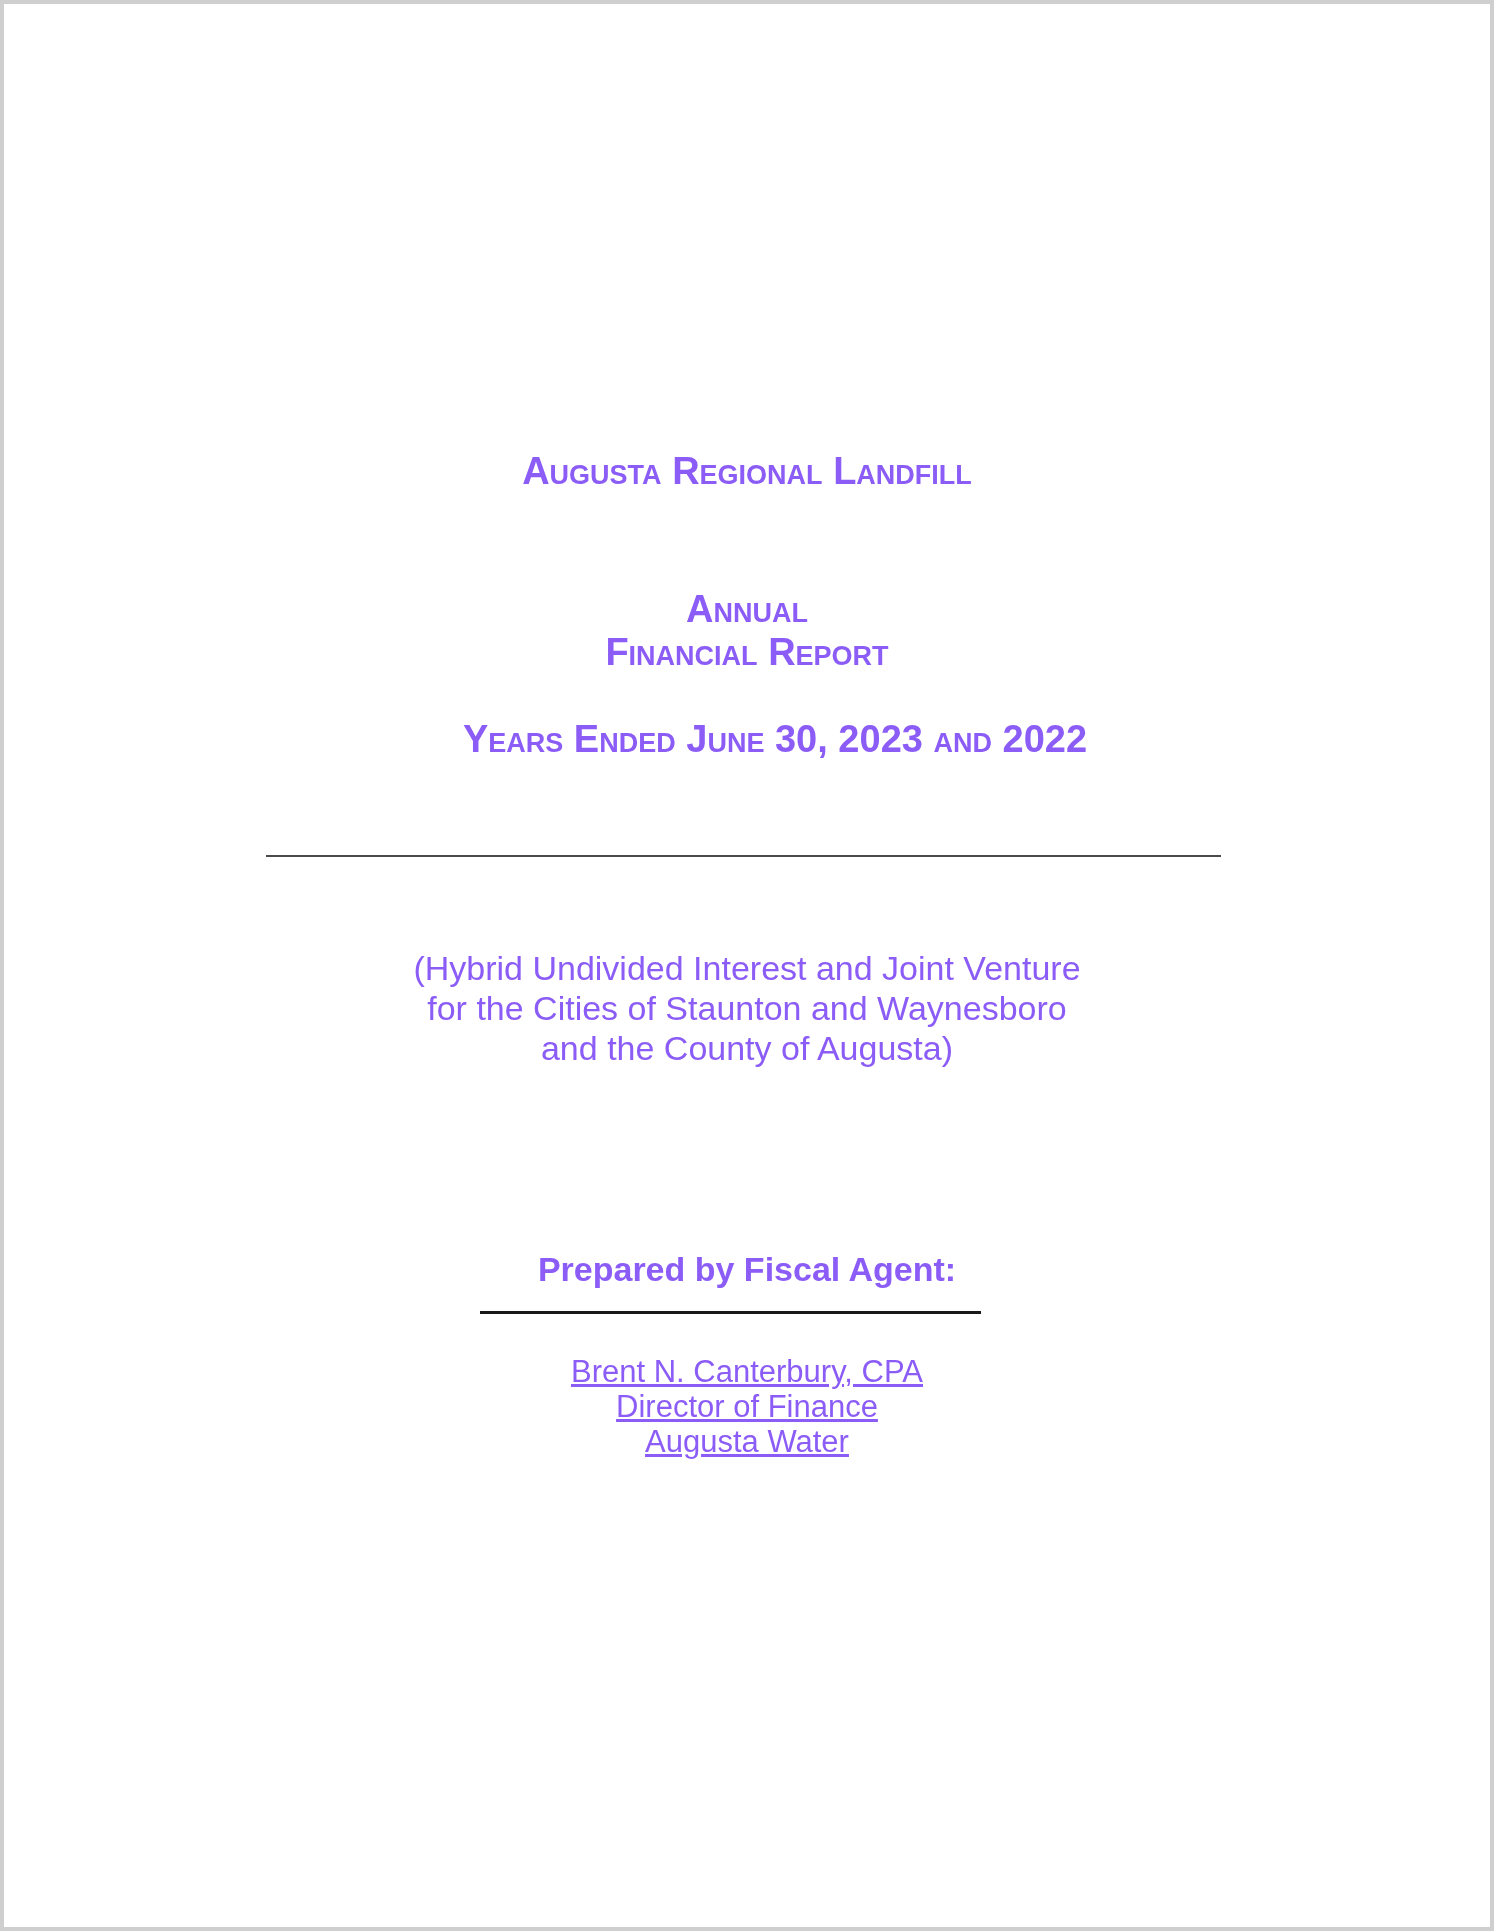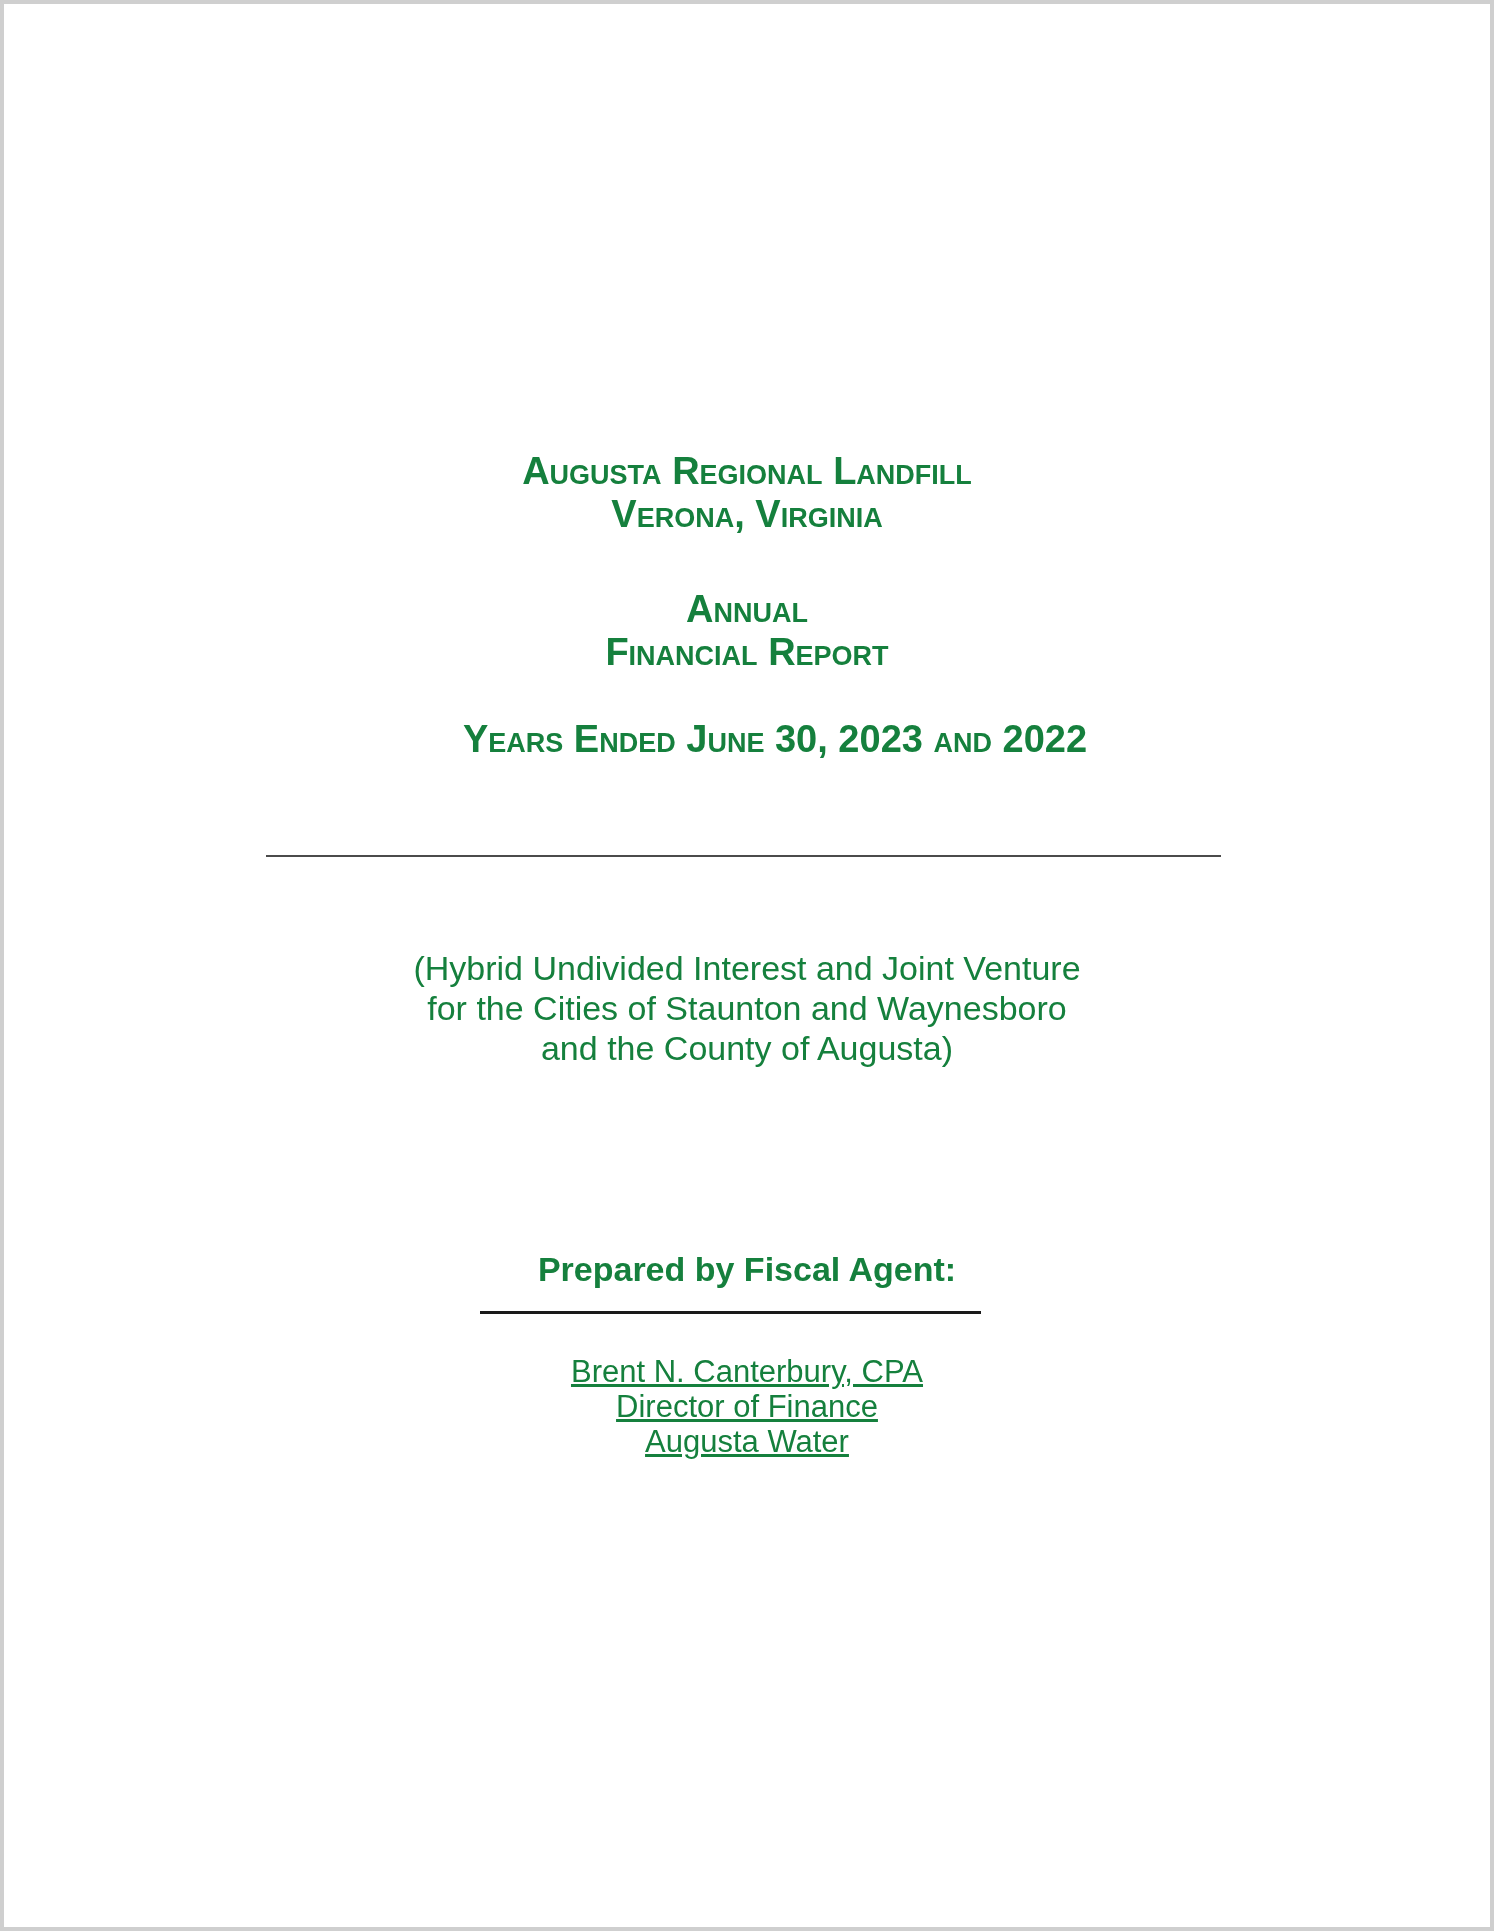--- a/index.html
+++ b/index.html
@@ -8,21 +8,21 @@
     background: #e8e8e8;
   }
   .page {
     position: relative;
     width: 1494px;
     height: 1931px;
     box-sizing: border-box;
     background: #ffffff;
     border: 4px solid #cfcfcf;
     font-family: "Liberation Sans", sans-serif;
-    color: #15803d;
+    color: #8b5cf6;
     overflow: hidden;
   }
   .centered {
     position: absolute;
     left: 0;
     width: 100%;
     text-align: center;
   }
   .sc {
     font-variant: small-caps;
@@ -83,21 +83,20 @@
     text-decoration: underline;
   }
 </style>
 </head>
 <body>
 
 <div class="page">
 
   <div class="centered title-block">
     <div class="sc">Augusta Regional Landfill</div>
-    <div class="sc">Verona, Virginia</div>
   </div>
 
   <div class="centered report-block">
     <div class="sc">Annual</div>
     <div class="sc">Financial Report</div>
   </div>
 
   <div class="centered period-line sc">Years Ended June 30, 2023 and 2022</div>
 
   <div class="rule"></div>

